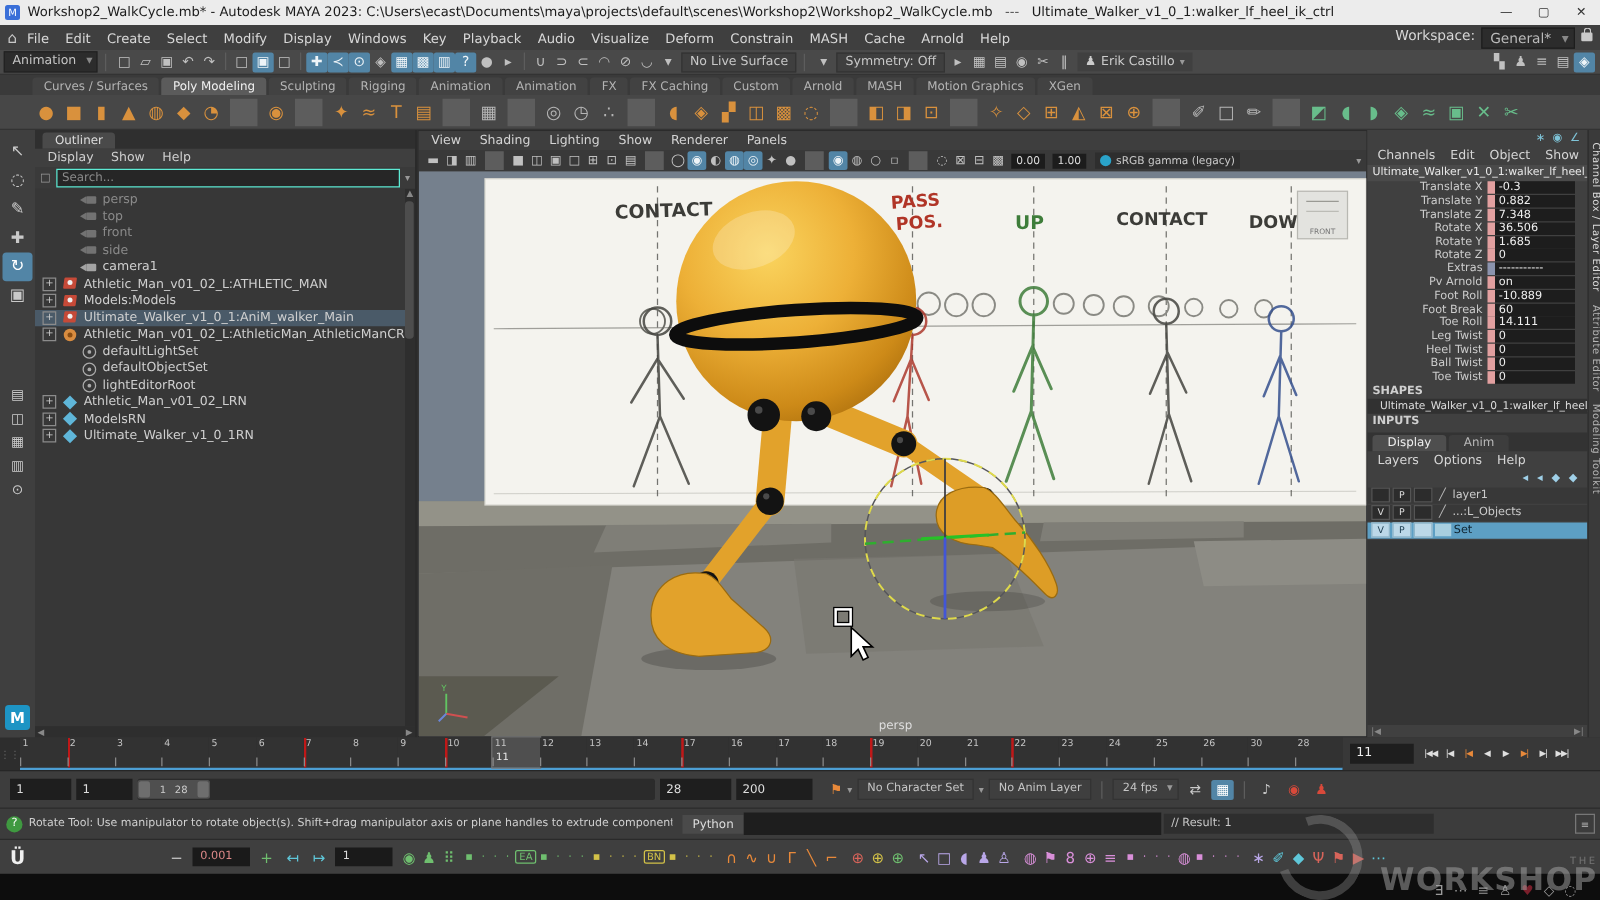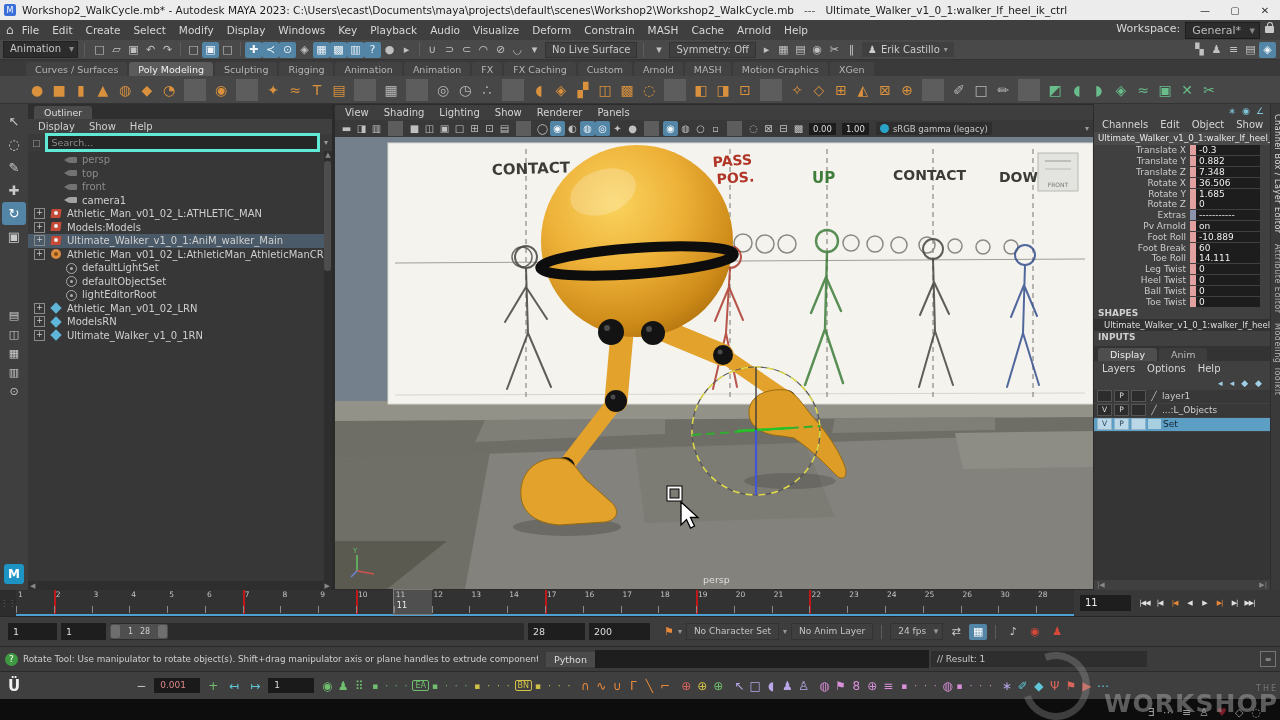--- a/index.html
+++ b/index.html
@@ -48,21 +48,21 @@
   .tool[data-name="rotate-tool"], .tool.active{background:#5285a6;color:#fff;}
   .tbgap{height:58px;} .tool.small{height:19px;font-size:11px;}
   .mayalogo{margin-top:auto;margin-bottom:6px;width:20px;height:20px;background:#1d94c4;color:#fff;border-radius:3px;
             display:flex;align-items:center;justify-content:center;font-weight:bold;font-size:12px;}
   
   .outliner{width:304px;background:#373737;border-right:2px solid #2a2a2a;display:flex;flex-direction:column;flex:none;}
   .ol-tabs{height:15px;background:#2f2f2f;display:flex;align-items:flex-end;padding-left:6px;}
   .ol-tab{background:#4a4a4a;color:#ddd;font-size:9.5px;padding:1px 10px;border-radius:3px 3px 0 0;}
   .ol-menus{height:15px;background:#3f3f3f;display:flex;align-items:center;gap:14px;padding-left:10px;font-size:10px;color:#d0d0d0;}
   .ol-search{height:17px;display:flex;align-items:center;background:#3a3a3a;gap:4px;padding:0 4px;}
-  .ol-search input{flex:1;background:#262626;border:3px solid #5eead4;color:#ccc;font-size:9.5px;height:13px;padding:0 4px;font-family:inherit;}
+  .ol-search input{flex:1;background:#262626;border:1px solid #5eead4;color:#ccc;font-size:9.5px;height:13px;padding:0 4px;font-family:inherit;}
   .ol-search input::placeholder{color:#8a8a8a;}
   .ol-body{flex:1;position:relative;overflow:hidden;display:flex;}
   .tree{flex:1;padding-top:2px;}
   .trow{display:flex;align-items:center;height:13.5px;padding-left:6px;font-size:10px;color:#cfcfcf;white-space:nowrap;}
   .trow[data-state="selected"]{background:#4a5a68;}
   .trow[data-state="muted"] .tlabel{color:#8a8a8a;}
   .trow[data-state="muted"] .ti{opacity:.55;}
   .ind{flex:none;width:0;} .ind[data-d="1"]{width:15px;}
   .exp{flex:none;width:9px;height:9px;border:1px solid #8b8b8b;font-size:8px;line-height:7px;text-align:center;color:#ccc;margin-right:4px;}
   .exp:empty{visibility:hidden;}
@@ -396,20 +396,26 @@
               <span class="tlabel" data-name="outliner-item-label">top</span>
             </div>
 
             <div class="trow" data-name="outliner-item" data-state="muted">
               <span class="ind" data-d="1"></span>
               <span class="exp" data-name="expand-icon"></span>
               <span class="ti" data-icon="camera-icon" data-name="camera-icon"></span>
               <span class="tlabel" data-name="outliner-item-label">front</span>
             </div>
 
+            <div class="trow" data-name="outliner-item" data-state="muted">
+              <span class="ind" data-d="1"></span>
+              <span class="exp" data-name="expand-icon"></span>
+              <span class="ti" data-icon="camera-icon" data-name="camera-icon"></span>
+              <span class="tlabel" data-name="outliner-item-label">side</span>
+            </div>
 
             <div class="trow" data-name="outliner-item">
               <span class="ind" data-d="1"></span>
               <span class="exp" data-name="expand-icon"></span>
               <span class="ti" data-icon="camera-icon" data-name="camera-icon"></span>
               <span class="tlabel" data-name="outliner-item-label">camera1</span>
             </div>
 
             <div class="trow" data-name="outliner-item">
               <span class="ind" data-d="0"></span>

